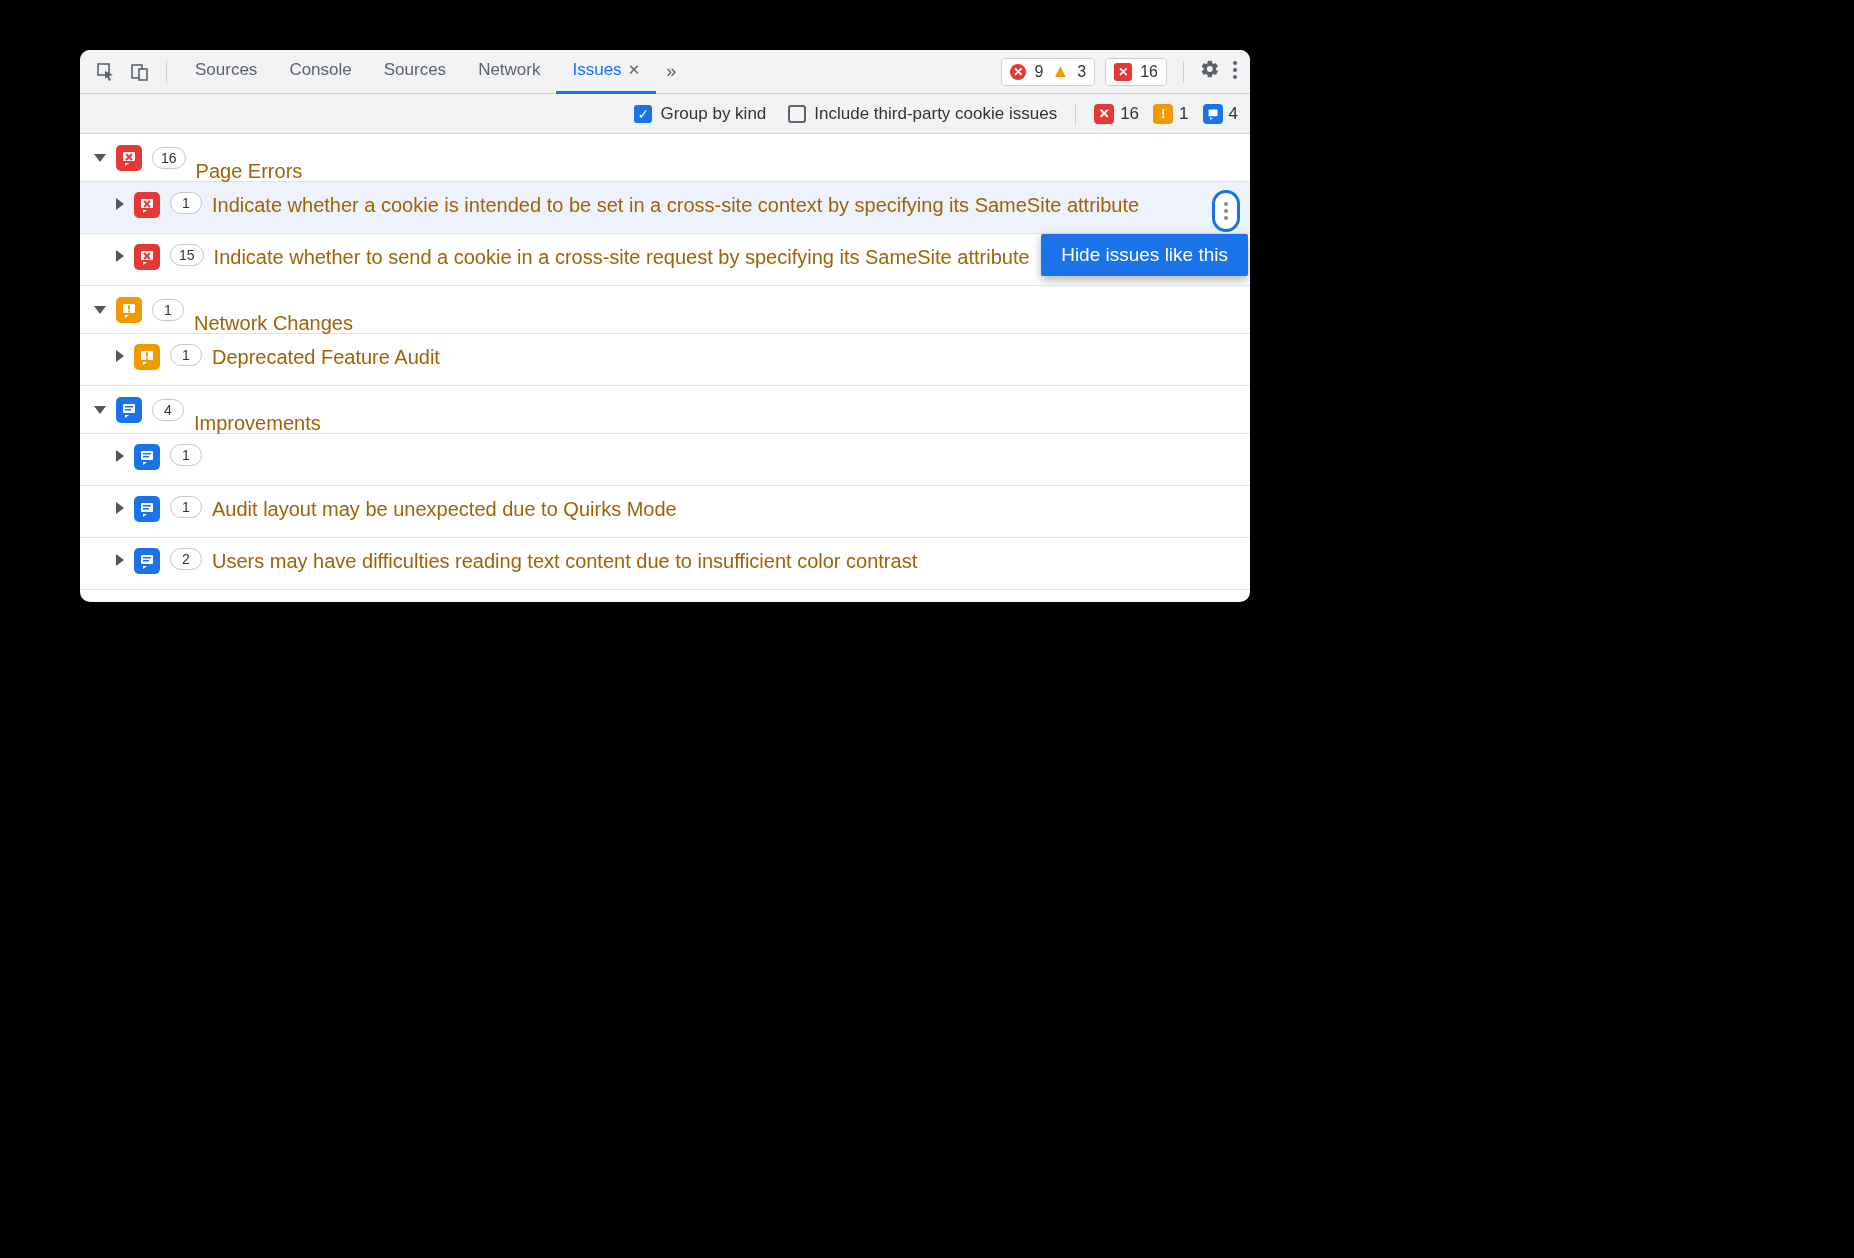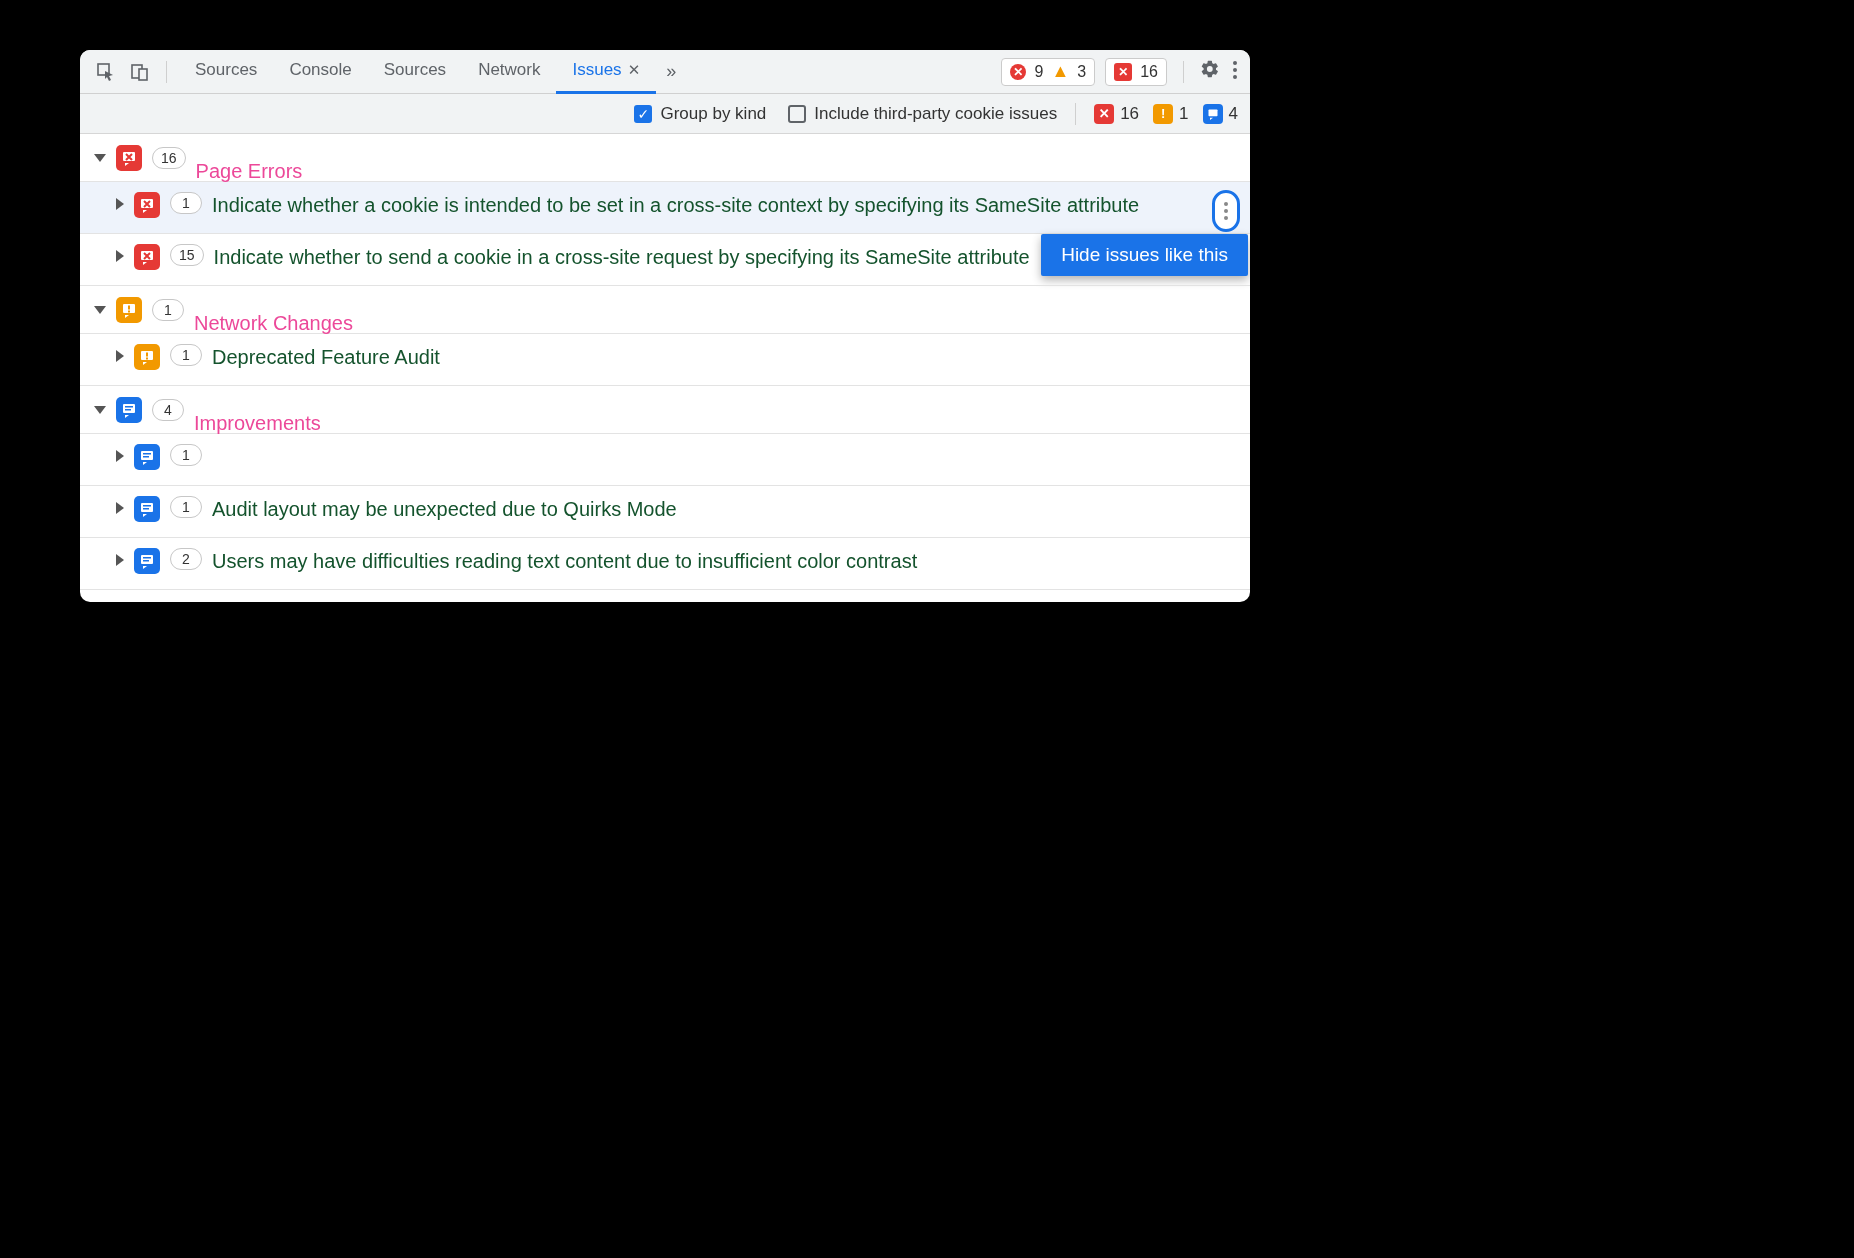--- a/index.html
+++ b/index.html
@@ -98,30 +98,30 @@
   .tri.right { border-top:6px solid transparent; border-bottom:6px solid transparent; border-left:8px solid #555; border-right:none; width:0; height:0; }
   .bubble { width:26px; height:26px; border-radius:5px; display:flex; align-items:center; justify-content:center; position:relative; }
   .bubble.red { background:#e53935; }
   .bubble.orange { background:#f29900; }
   .bubble.blue { background:#1a73e8; }
   .bubble svg { width:16px; height:16px; fill:#fff; }
   .pill {
     min-width:32px; padding:0 8px; height:22px; border-radius:11px; border:1px solid #c7c7c7; background:#fff;
     display:flex; align-items:center; justify-content:center; font-size:14px; color:#333;
   }
-  .group-title { font-size:20px; color:#ec4899;margin-top:27px; }
+  .group-title { font-size:20px; color:#a16207;margin-top:27px; }
   .issue-row {
     border-bottom:1px solid #e3e3e3; display:flex; align-items:flex-start; padding:10px 14px 10px 36px; gap:10px; position:relative;
     min-height:52px;
   }
   .issue-row.hover { background:#eef3fb; }
   .issue-row .tri.right { margin-top:6px; flex-shrink:0; }
   .issue-row .bubble { margin-top:0; flex-shrink:0; }
   .issue-row .pill { margin-top:0; flex-shrink:0; }
-  .issue-text { font-size:20px; color:#14532d; line-height:1.35; padding-right:30px; }
+  .issue-text { font-size:20px; color:#a16207; line-height:1.35; padding-right:30px; }
   .row-kebab {
     position:absolute; right:10px; top:8px;
     width:28px; height:42px; border:3px solid #1a73e8; border-radius:14px; display:flex; align-items:center; justify-content:center; cursor:pointer; background:#fff;
   }
   .row-kebab span { display:flex; flex-direction:column; gap:3px; }
   .row-kebab i { width:4px; height:4px; background:#888; border-radius:50%; display:block; }
   .popup-menu {
     position:absolute; right:2px; top:52px; background:#1a73e8; color:#fff; font-size:19px; padding:10px 20px; border-radius:2px; box-shadow:0 4px 10px rgba(0,0,0,0.3); white-space:nowrap;
   }
   .bottom-space { height:12px; }

